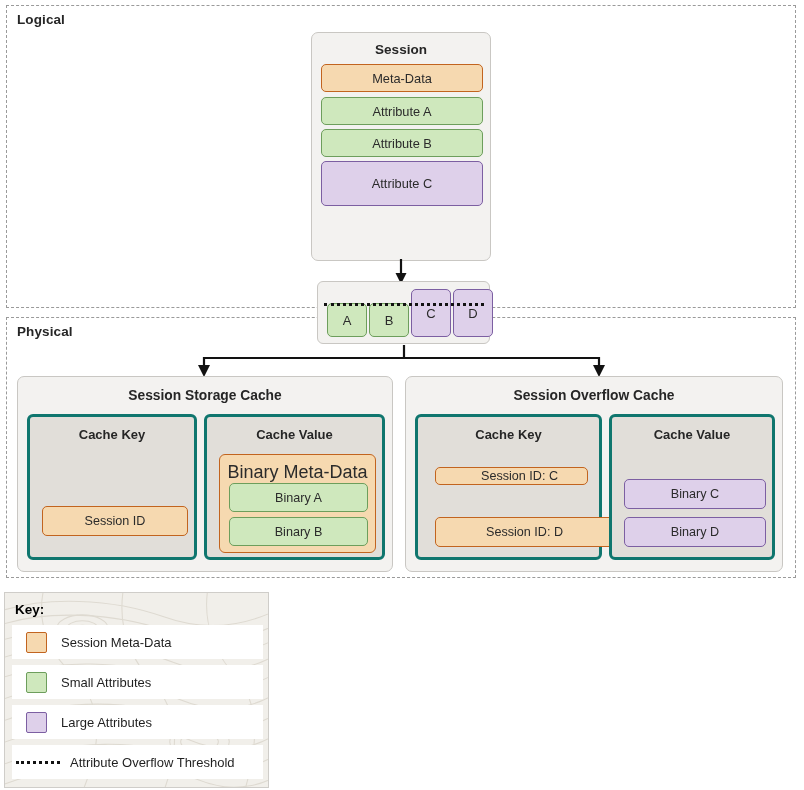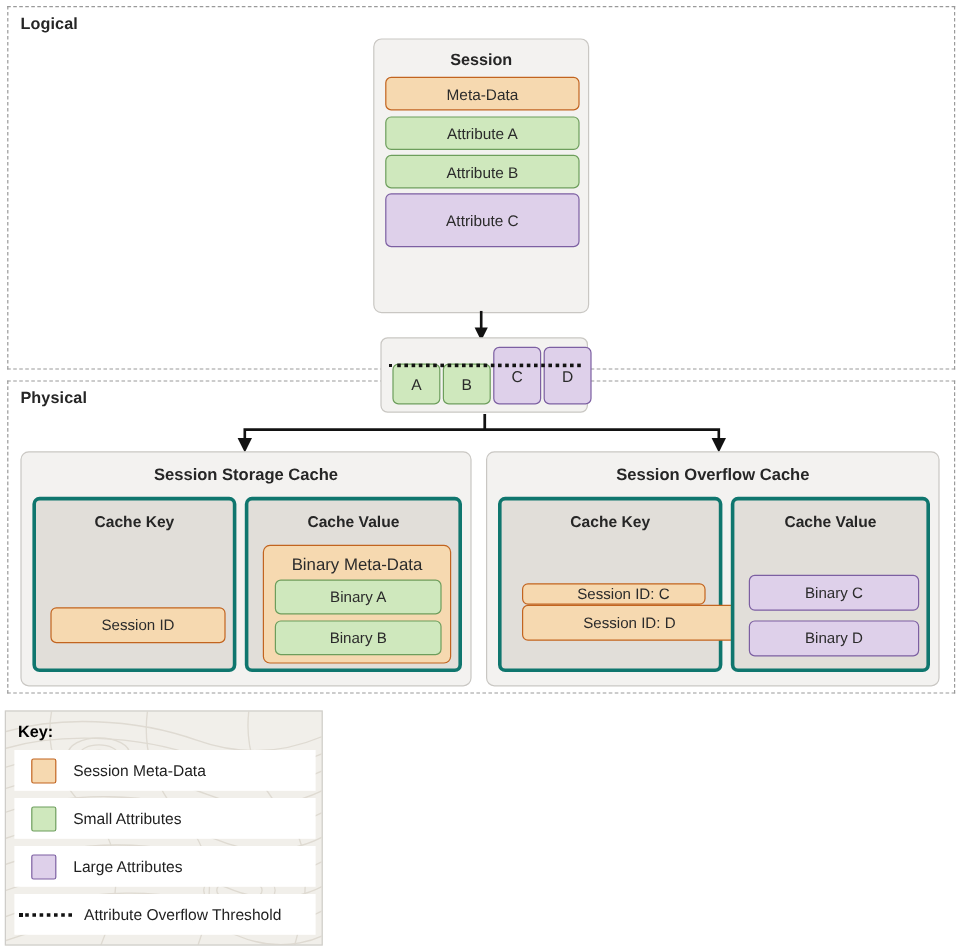--- a/index.html
+++ b/index.html
@@ -139,27 +139,27 @@
   #item-session-id{ left:12px; top:89px; width:146px; height:30px; }
 
   #binary-meta-wrap{
     position:absolute;
     box-sizing:border-box;
     left:12px; top:37px; width:157px; height:99px;
     background:#f6d9b0; border:1px solid #c2641f; border-radius:6px;
   }
   #binary-meta-label{
     position:absolute; left:0; right:0; top:7px;
-    text-align:center; font-size:14px; color:#2b2b2b;
+    text-align:center; font-size:18px; color:#2b2b2b;
   }
   #item-binary-a{ left:9px; top:28px; width:139px; height:29px; }
   #item-binary-b{ left:9px; top:62px; width:139px; height:29px; }
 
-  #item-sid-c{ left:17px; top:69px; width:153px; height:18px;padding-left:16px; }
-  #item-sid-d{ left:17px; top:87px;width:179px; height:30px;text-align:right; }
+  #item-sid-c{ left:17px; top:50px; width:153px; height:18px;padding-left:16px; }
+  #item-sid-d{ left:17px; top:100px;width:179px; height:30px;text-align:right; }
   #item-bin-c{ left:12px; top:62px; width:142px; height:30px; }
   #item-bin-d{ left:12px; top:100px;width:142px; height:30px; }
 
   
   .conn{ position:absolute; pointer-events:none; }
 
   
   #legend{
     position:absolute;
     left:4px; top:592px;

